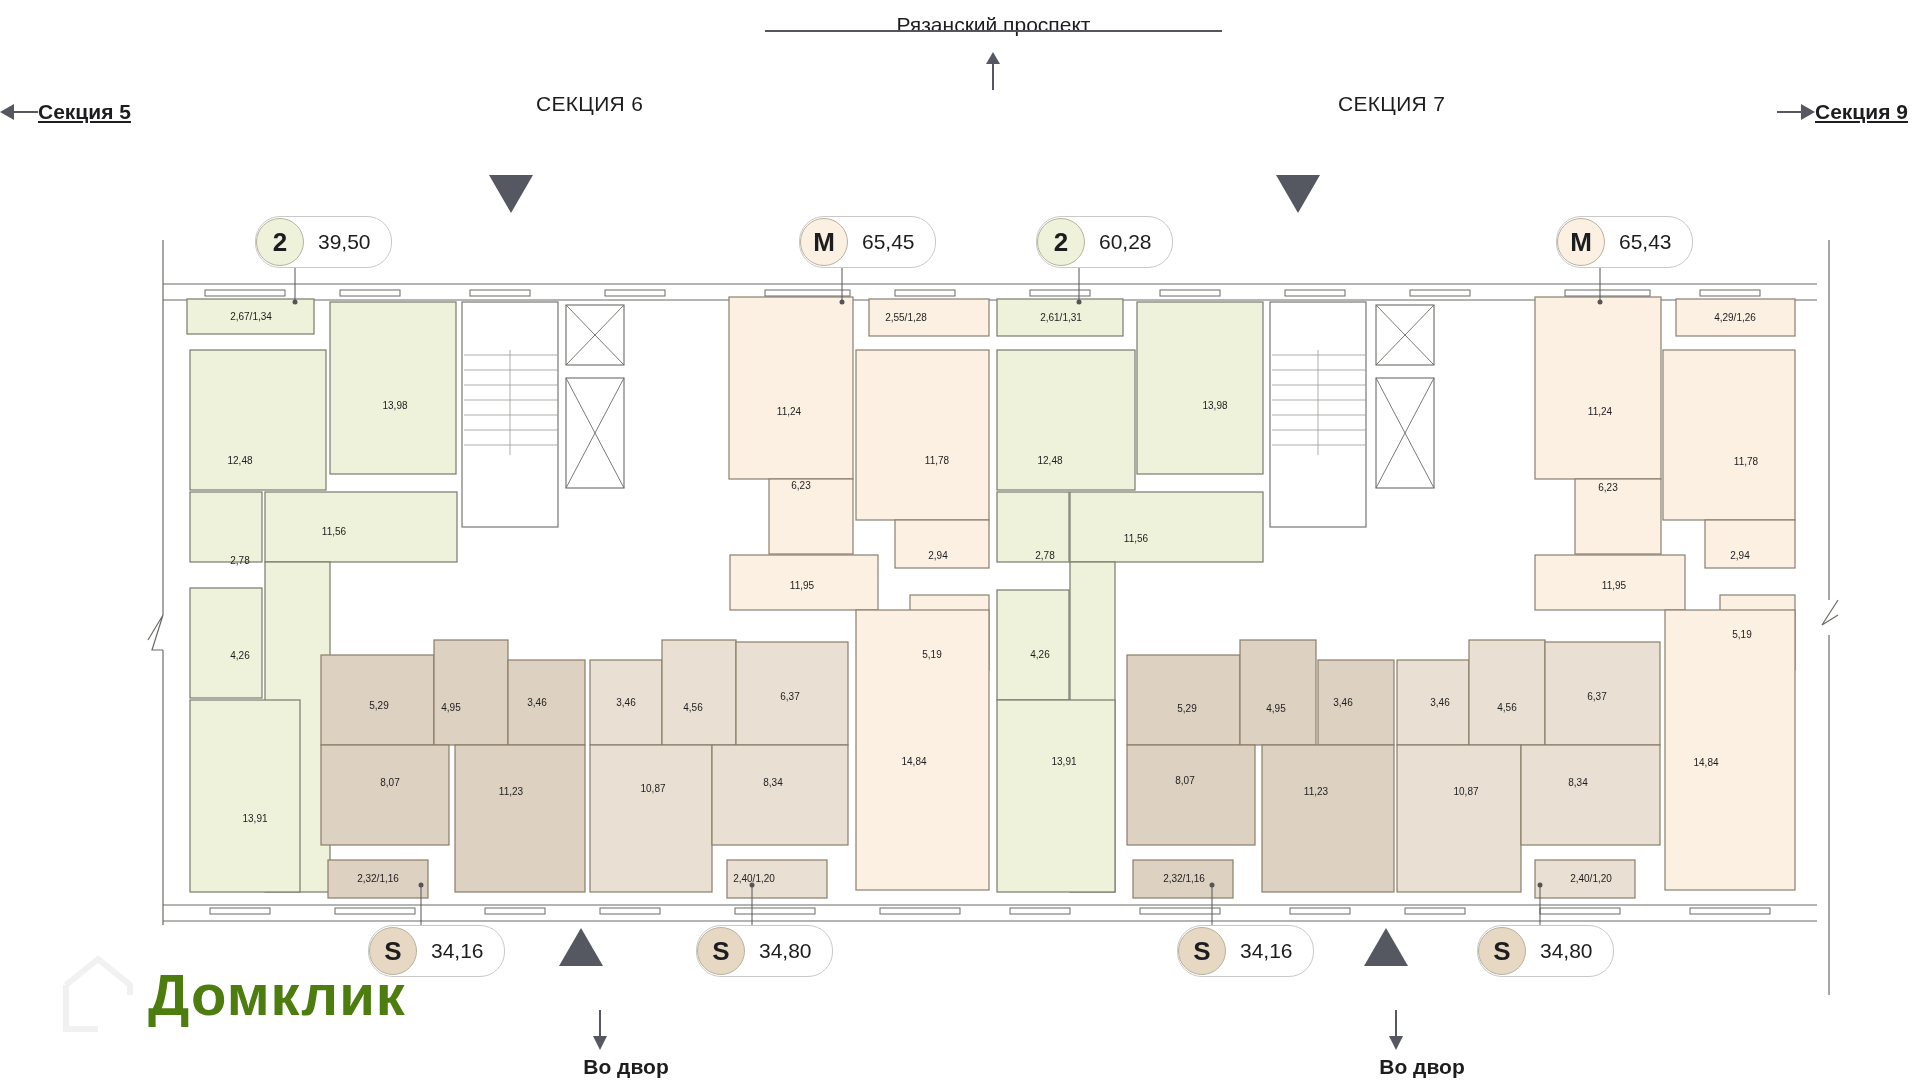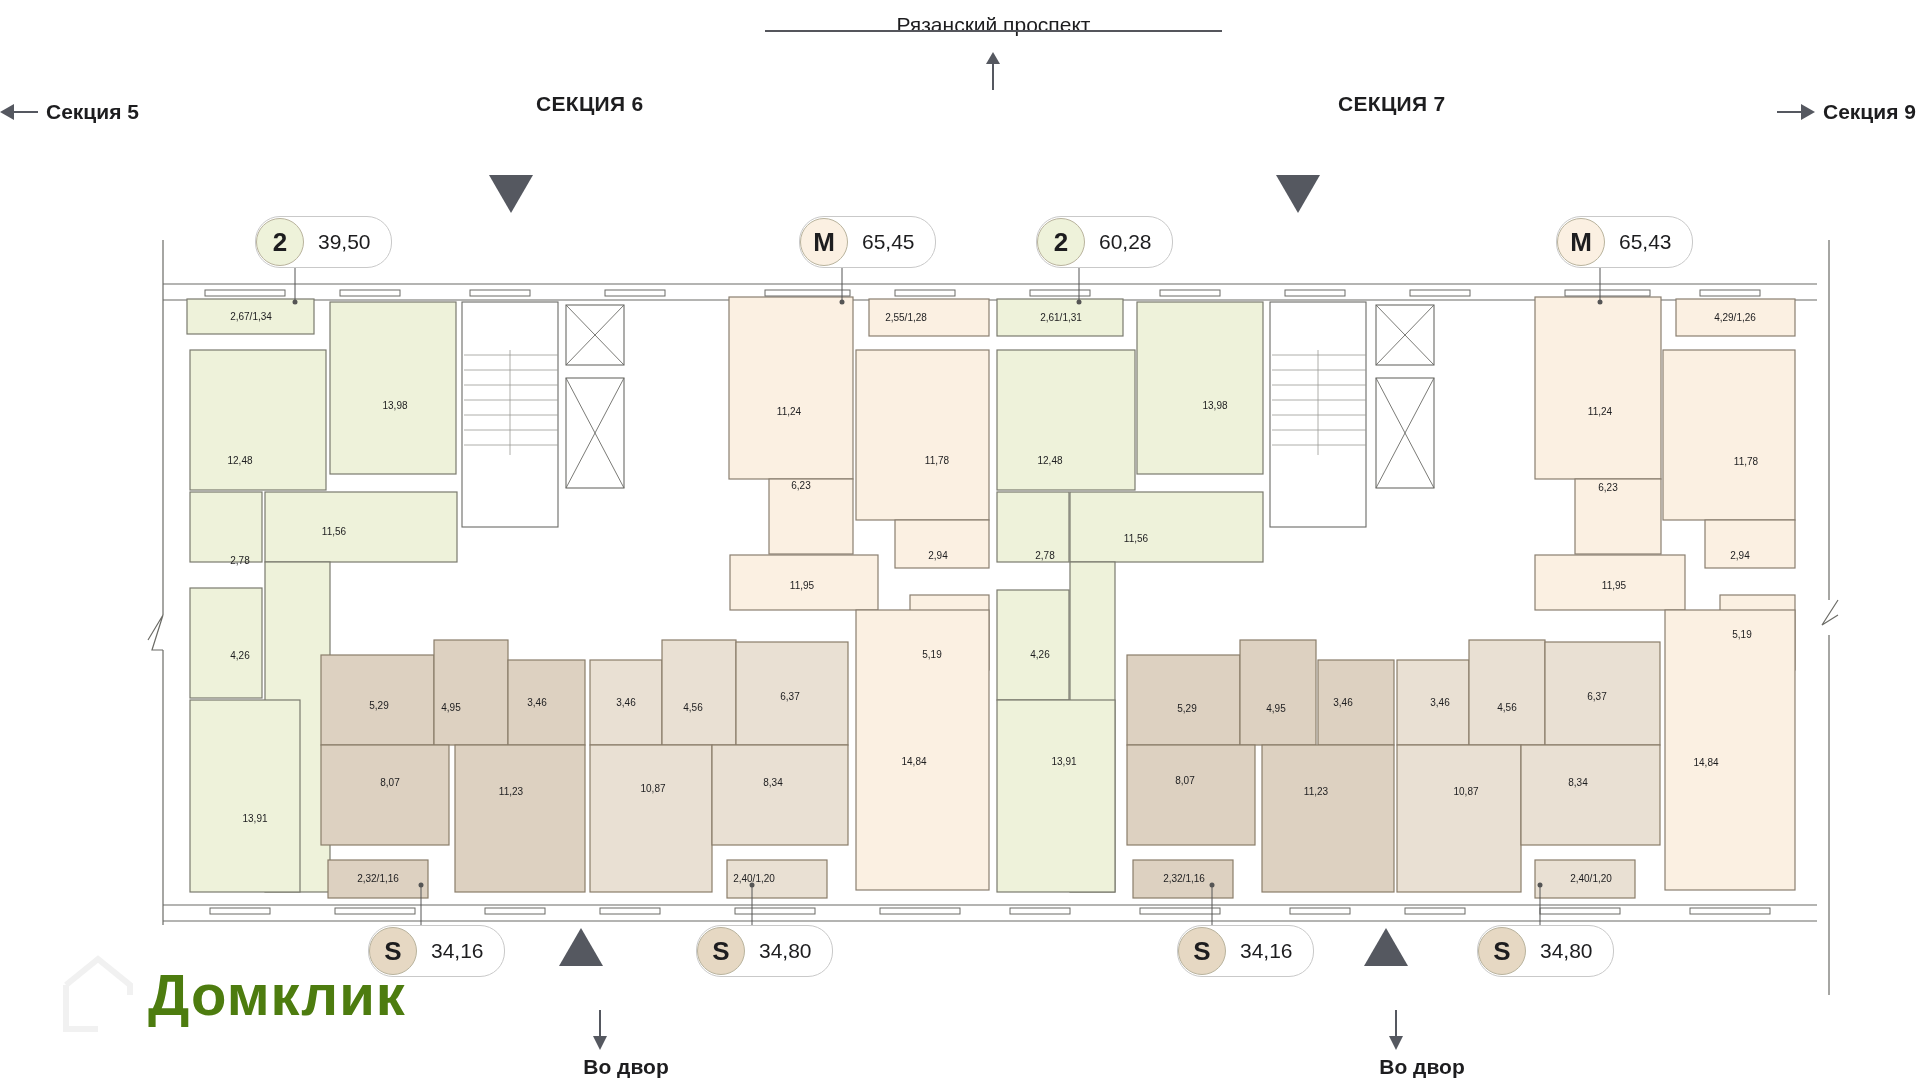--- a/index.html
+++ b/index.html
@@ -1,21 +1,21 @@
 <!DOCTYPE html>
 <html><head>
 <meta charset="utf-8">
 <style>
   html,body{margin:0;padding:0;background:#ffffff;}
   body{width:1920px;height:1083px;position:relative;overflow:hidden;font-family:"Liberation Sans","DejaVu Sans",sans-serif;color:#1d1d1f;}
   .street{position:absolute;left:765px;top:12px;width:457px;text-align:center;font-size:21px;line-height:26px;}
   .street-line{position:absolute;left:765px;top:30px;width:457px;height:2px;background:#55565c;}
   .arrow-up{position:absolute;left:986px;top:52px;width:14px;height:38px;}
-  .sec-title{position:absolute;font-size:21px;font-weight:bold;letter-spacing:0.3px;}
-  .nav{position:absolute;font-size:21px;font-weight:bold;display:flex;align-items:center;gap:8px;cursor:pointer;}
+  .sec-title{position:absolute;font-size:21px;font-weight:normal;letter-spacing:0.3px;}
+  .nav{position:absolute;font-size:21px;font-weight:bold;display:flex;align-items:center;cursor:pointer;text-decoration:underline;}
   .entry-tri{position:absolute;width:0;height:0;}
   .tri-down{border-left:22px solid transparent;border-right:22px solid transparent;border-top:38px solid #555860;}
   .tri-up{border-left:22px solid transparent;border-right:22px solid transparent;border-bottom:38px solid #555860;}
   .badge{position:absolute;height:50px;border:1px solid #c9c9c9;border-radius:25px;background:#fff;display:flex;align-items:center;cursor:pointer;}
   .badge .type{width:48px;height:48px;border-radius:50%;display:flex;align-items:center;justify-content:center;font-size:26px;font-weight:bold;border:1px solid #b9b39d;box-sizing:border-box;}
   .badge .area{font-size:21px;padding:0 20px 0 14px;}
   .plan{position:absolute;left:0;top:0;}
   .room-label{position:absolute;font-size:10px;transform:translate(-50%,-50%);white-space:nowrap;}
   .exit{position:absolute;font-size:21px;font-weight:bold;transform:translateX(-50%);}
   .exit-arrow{position:absolute;width:14px;height:40px;}

